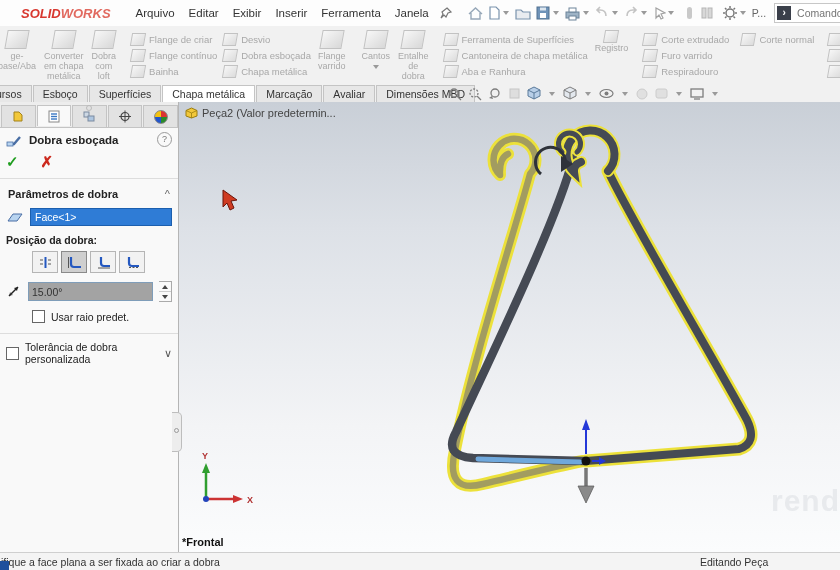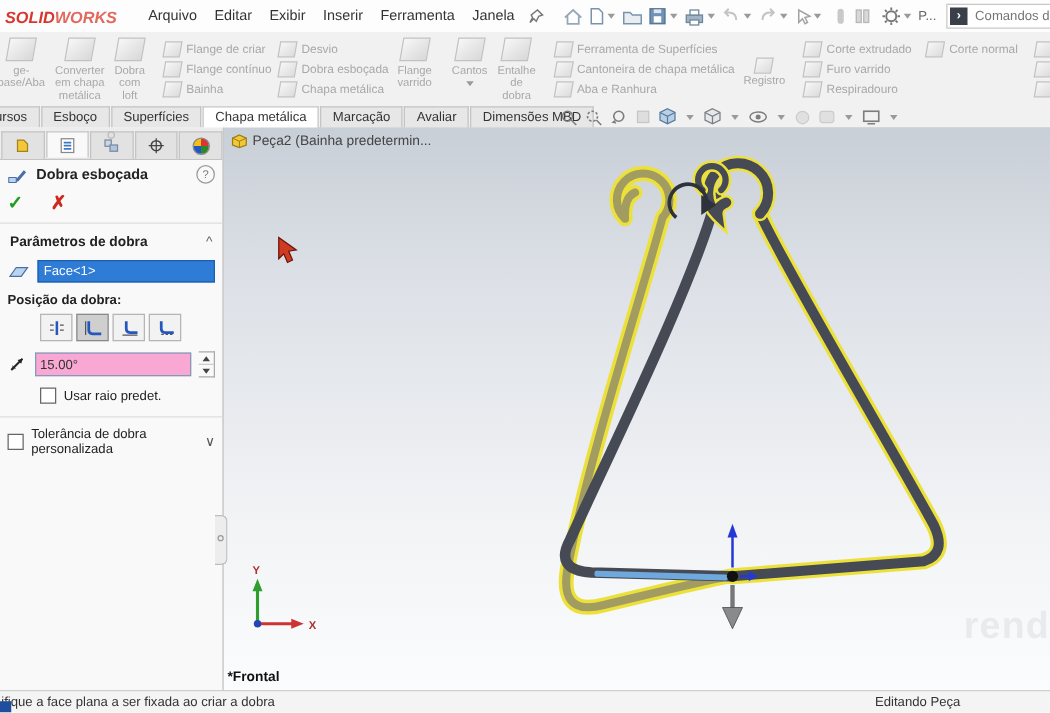--- a/index.html
+++ b/index.html
@@ -1,21 +1,21 @@
 <!DOCTYPE html>
 <html><head>
 <meta charset="utf-8">
 <style>
   html,body{margin:0;padding:0}
   body{width:840px;height:570px;position:relative;overflow:hidden;background:#fff;
        font-family:"Liberation Sans",sans-serif;font-size:11px;color:#333}
   
   #menubar{position:absolute;left:0;top:0;width:840px;height:26px;background:#fdfdfd;
            display:flex;align-items:center;border-bottom:1px solid #e6e6e6}
-  .logo{font-style:italic;font-weight:bold;font-size:13px;margin:0 18px 0 4px;white-space:nowrap}
+  .logo{font-style:italic;font-weight:bold;font-size:13px;margin:0 18px 0 21px;white-space:nowrap}
   .logo .s1{color:#d8372f}.logo .s2{color:#e1695f;font-weight:600}
   .mi{padding:0 7px;font-size:11.5px;color:#333;cursor:default}
   .qa{display:flex;align-items:center;margin-left:3px}
   .qa svg{display:block}
   .dd{width:0;height:0;border-left:3px solid transparent;border-right:3px solid transparent;
       border-top:4px solid #9a9a9a;margin:0 2px 0 2px}
   #searchbox{display:flex;align-items:center;border:1px solid #c7c7c7;background:#fff;height:18px;
              width:122px;margin-left:8px}
   #searchbox .term{width:14px;height:14px;background:#3a3f4a;color:#fff;font-size:10px;line-height:13px;
                    text-align:center;margin:0 4px 0 2px;font-weight:bold}
@@ -50,21 +50,21 @@
          border-bottom:none;background:#e2e2e2;margin-left:1px}
   .pmtab.active{background:#f9f9f9;height:20px;margin-bottom:-1px}
   .pmrow{display:flex;align-items:center;padding:4px 6px;gap:6px}
   .pmtitle{font-weight:bold;font-size:11.5px;color:#222;flex:1}
   .helpc{width:13px;height:13px;border:1px solid #9a9a9a;border-radius:50%;color:#777;font-size:9px;
          text-align:center;line-height:12px}
   .okx{font-size:15px;font-weight:bold;margin-right:16px}
   .divid{height:1px;background:#ddd;margin:3px 0}
   .sect{display:flex;align-items:center;padding:6px 8px 4px;font-weight:bold;color:#222}
   .sect .chev{margin-left:auto;color:#666;font-weight:normal}
-  .field{height:17px;border:1px solid #7f9db9;background:#f9a8d4;display:flex;align-items:center;
+  .field{height:17px;border:1px solid #7f9db9;background:#a3a3a3;display:flex;align-items:center;
          font-size:10.5px;padding:0 3px;flex:1}
   .facefield{background:#2f7cd6;border:1px solid #1c5fae;color:#fff;height:16px;flex:1;
              display:flex;align-items:center;padding:0 4px;font-size:10.5px}
   .spin{width:12px;height:19px;border:1px solid #aaa;border-left:none;display:flex;flex-direction:column}
   .spin div{flex:1;display:flex;align-items:center;justify-content:center}
   .spin div:first-child{border-bottom:1px solid #ccc}
   .tup{width:0;height:0;border-left:3px solid transparent;border-right:3px solid transparent;
        border-bottom:4px solid #444}
   .tdn{width:0;height:0;border-left:3px solid transparent;border-right:3px solid transparent;
        border-top:4px solid #444}
@@ -260,21 +260,21 @@
       </div>
     <div class="rrow">
         <span class="chip"></span>
         <span>Cantoneira de chapa metálica</span>
       </div>
     <div class="rrow">
         <span class="chip"></span>
         <span>Aba e Ranhura</span>
       </div>
   </div>
-  <div class="rlg" style="width:40px;justify-content:center">
+  <div class="rlg" style="width:40px;">
       <span class="chip"></span>
       <span>Registro</span>
     </div>
   <div class="grpsep"></div>
   <div class="rcol">
     <div style="display:flex;gap:12px">
       <div class="rrow">
           <span class="chip"></span>
           <span>Corte extrudado</span>
         </div>
@@ -556,21 +556,21 @@
       <text x="68" y="401" fill="#b03030">X</text>
     </g>
 
     <path d="M 44,88 l 0,17 4,-4 3,7 4,-2 -3,-7 6,-1 z" fill="#cf3b22" stroke="#6b150b" stroke-width="1"></path>
   </svg>
   <div id="docflyout">
     <svg width="13" height="12">
         <path d="M6.5,1 L12,3.5 L12,9 L6.5,11 L1,9 L1,3.5 Z" fill="#f2c83a" stroke="#9a7d10"></path>
         <path d="M1,3.5 L6.5,6 L12,3.5 M6.5,6 L6.5,11" fill="none" stroke="#9a7d10" stroke-width="0.8"></path>
       </svg>
-    <span>Peça2 (Bainha predetermin...</span>
+    <span>Peça2 (Valor predetermin...</span>
   </div>
   <div id="watermark">rend</div>
   <div id="viewlabel">*Frontal</div>
 </div>
 
 <div id="statusbar">
   <span class="msg">ifique a face plana a ser fixada ao criar a dobra</span>
   <span class="mode">Editando Peça</span>
 </div>
 <div id="bluechip"></div>

